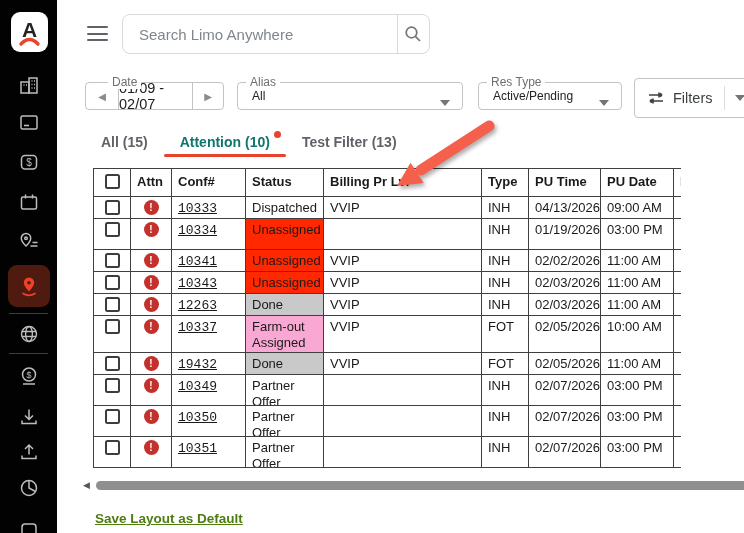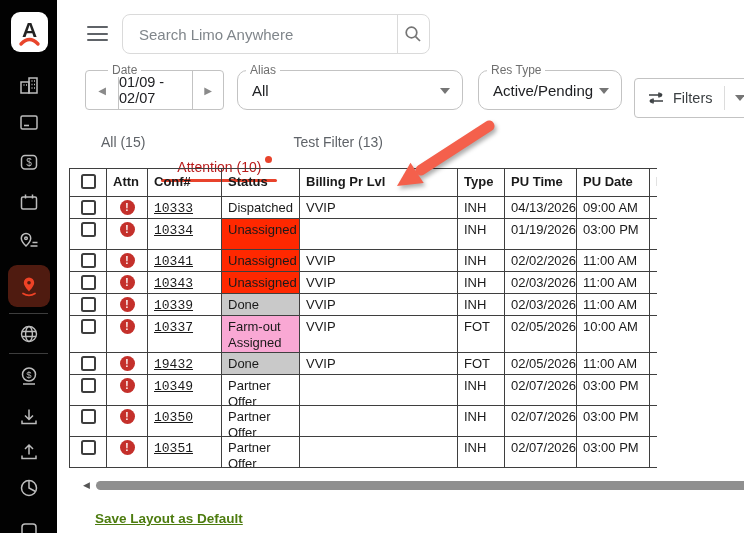--- a/index.html
+++ b/index.html
@@ -23,49 +23,49 @@
   .hamburger { position:absolute; left:30px; top:26px; width:21px; height:15px; cursor:pointer; }
   .hamburger i { display:block; height:2px; background:#5f6368; margin-bottom:4.5px; border-radius:1px; }
   .searchbox { position:absolute; left:65px; top:14px; width:308px; height:40px; border:1px solid #dadada; border-radius:8px; background:#fff; }
   .searchbox input { position:absolute; left:0; top:0; width:272px; height:38px; border:0; outline:none; padding:0 10px 0 16px;
     font-family:"Liberation Sans",sans-serif; font-size:15px; color:#3c4043; background:transparent; }
   .searchbox input::placeholder { color:#80868b; opacity:1; }
   .search-divider { position:absolute; left:274px; top:0; width:1px; height:38px; background:#dadada; }
   .search-glass { position:absolute; left:281px; top:10px; width:18px; height:18px; }
 
   
-  .fgroup { position:absolute; top:70px; height:40px; border:1px solid #c3c3c3; border-radius:4px; background:#fff; }
+  .fgroup { position:absolute; top:82px; height:28px; border:1px solid #c3c3c3; border-radius:4px; background:#fff; }
   .fgroup .legend { position:absolute; top:-8px; font-size:12px; color:#6f6f6f; background:#fff; padding:0 4px; line-height:14px; }
   .date-group { left:28px; width:139px; display:flex; }
   .date-group .legend { left:22px; }
   .date-arrow { width:33px; display:flex; align-items:center; justify-content:center; color:#8a8a8a; font-size:10px; cursor:pointer; }
   .date-arrow.left { border-right:1px solid #c3c3c3; }
   .date-arrow.right { border-left:1px solid #c3c3c3; width:31px; }
   .date-value { flex:1; display:flex; align-items:center; justify-content:center; font-size:14.5px; color:#202124; font-weight:500; }
-  .select-group { padding-left:14px; display:flex; align-items:center; cursor:pointer;border-radius:10px; }
+  .select-group { padding-left:14px; display:flex; align-items:center; cursor:pointer; }
   .alias-group { left:180px; width:226px; }
   .restype-group { left:421px; width:144px; }
   .select-group .legend { left:8px; }
-  .select-value { font-size:15px; color:#202124; font-weight:500; }
+  .select-value { font-size:12px; color:#202124; font-weight:500; }
   .caret { position:absolute; right:12px; top:17px; width:0; height:0; border-left:5px solid transparent; border-right:5px solid transparent; border-top:6px solid #757575; }
   .filters-btn { position:absolute; left:577px; top:78px; width:132px; height:40px; border:1px solid #c3c3c3; border-radius:4px;
     display:flex; align-items:center; padding:0 12px; cursor:pointer; background:#fff; }
   .filters-btn .lbl { font-size:14.5px; font-weight:500; color:#3c4043; margin-left:8px; }
   .filters-btn .vdiv { width:1px; height:24px; background:#dcdcdc; margin:0 10px 0 12px; }
   .filters-btn .dcaret { width:0; height:0; border-left:5px solid transparent; border-right:5px solid transparent; border-top:6px solid #757575; }
 
   
   .tab-bar { position:absolute; left:28px; top:130px; height:27px; display:flex; }
-  .tab { position:relative; padding:0 16px; height:27px; line-height:24px; font-size:14px; font-weight:400; color:#5f6368; cursor:pointer; white-space:nowrap; }
-  .tab.active { color:#b91c1c;margin-top:25px; }
+  .tab { position:relative; padding:0 16px; height:27px; line-height:24px; font-size:14px; font-weight:700; color:#5f6368; cursor:pointer; white-space:nowrap; }
+  .tab.active { color:#0f766e; }
   .tab.active::after { content:""; position:absolute; left:0; right:0; bottom:0; height:3px; background:#e8432c; border-radius:2px; }
   .tab-dot { position:absolute; top:1px; right:5px; width:7px; height:7px; border-radius:50%; background:#e8432c; }
 
   
-  .grid { position:absolute; left:12px; top:168px; width:588px; overflow:hidden;
+  .grid { position:absolute; left:36px; top:168px; width:588px; overflow:hidden;
     border-top:1px solid #3f3f3f; border-left:1px solid #3f3f3f; }
   .tr { display:grid; grid-template-columns:37px 41px 74px 78px 158px 47px 72px 73px 90px; width:670px; }
   .td { border-right:1px solid #3f3f3f; border-bottom:1px solid #3f3f3f; padding:3px 6px; font-size:13px; color:#1a1a1a; overflow:hidden; line-height:16px; }
   .tr.head .td { font-weight:bold; padding-top:5px; padding-bottom:5px; }
   .tr.head { height:28px; }
   .tr.s { height:22px; } .tr.m { height:31px; } .tr.l { height:37px; }
   .td.c-cb { display:flex; justify-content:center; padding-top:3px; }
   .cb { width:15px; height:15px; border:2px solid #3d3d3d; border-radius:2.5px; background:#fff; cursor:pointer; }
   .td.c-attn { display:flex; justify-content:center; padding-top:3px; }
   .attn { width:15px; height:15px; border-radius:50%; background:#c4302b; color:#fff; font-size:10px; font-weight:bold;
@@ -303,21 +303,21 @@
           <div class="td">11:00 AM</div>
           <div class="td"></div>
         </div>
         <div class="tr s">
           <div class="td c-cb">
             <div class="cb"></div>
           </div>
           <div class="td c-attn">
             <span class="attn">!</span>
           </div>
-          <div class="td"><span class="conf">10339</span></div>
+          <div class="td"><span class="conf">12263</span></div>
           <div class="td" style="background: rgb(201, 201, 201);">Done</div>
           <div class="td">VVIP</div>
           <div class="td">INH</div>
           <div class="td">02/03/2026</div>
           <div class="td">11:00 AM</div>
           <div class="td"></div>
         </div>
         <div class="tr l">
           <div class="td c-cb">
             <div class="cb"></div>

